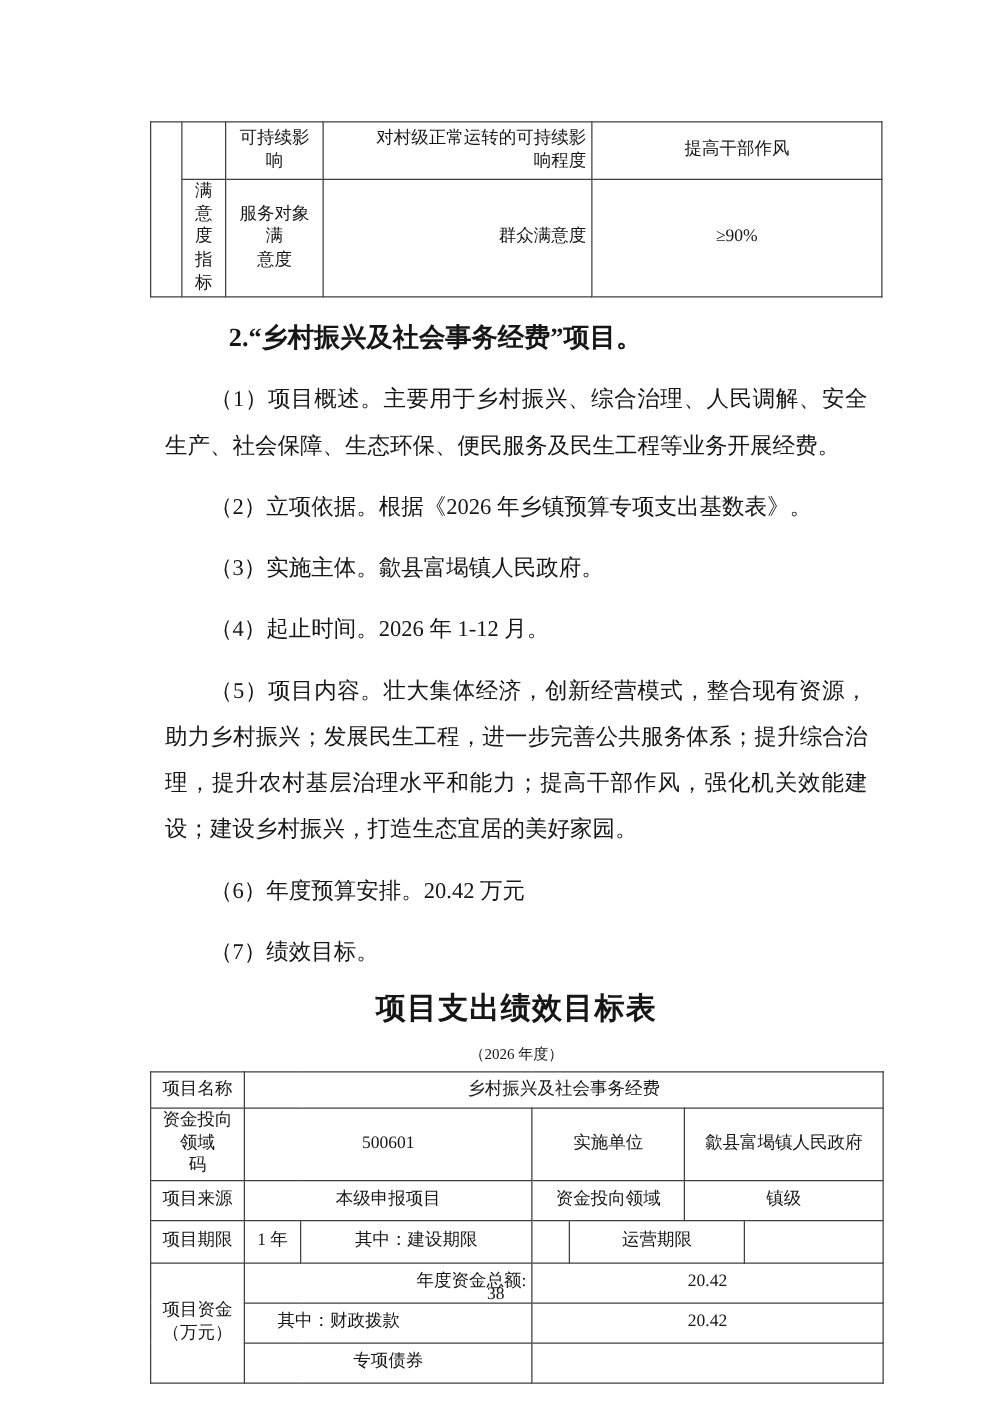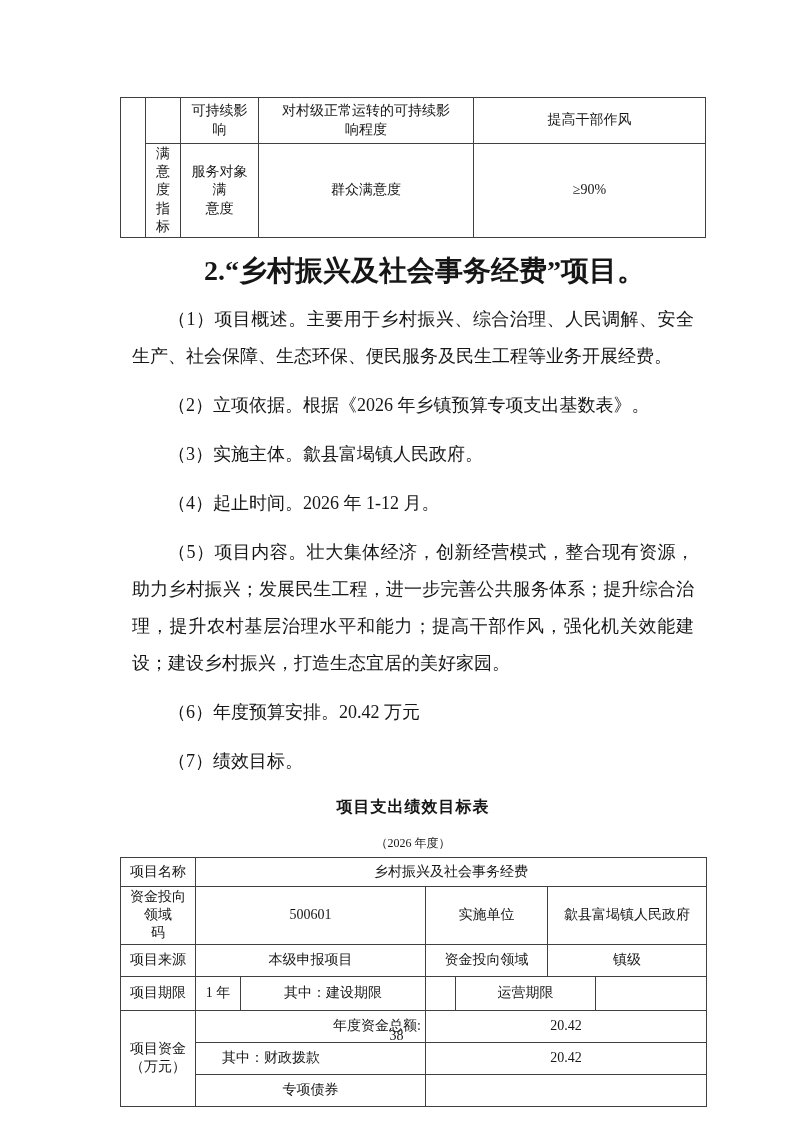--- a/index.html
+++ b/index.html
@@ -18,47 +18,47 @@
     border:1px solid #404040;
     font-size:14px;
     text-align:center;
     vertical-align:middle;
     padding:1px 4px;
     line-height:1.3;
     overflow:hidden;
     word-break:break-all;
   }
   .pre { white-space:pre-line; }
-  .al { text-align:center; }
+  .al { text-align:right; }
 
   
   .t-top { width:585px; margin-top:97px; }
   .t-top tr.r1 td { height:43px; }
   .t-top tr.r2 td { height:55px; }
 
   
   .heading {
     margin:14px 0 0 0;
     font-weight:bold;
-    font-size:28px;
+    font-size:21px;
     line-height:37px;
     text-indent:3em;
   }
   p.body {
     margin:12px;
     font-size:18px;
     line-height:37px;
     text-align:justify;
     text-indent:2em;
   }
 
   
   .tbl-title {
     margin:8px 0 12px 0;
-    font-size:16px;
+    font-size:24px;
     font-weight:bold;
     text-align:center;
     line-height:30px;
     letter-spacing:1px;
   }
   .tbl-subtitle {
     margin:5px 0 0 0;
     font-size:12px;
     text-align:center;
     line-height:18px;

